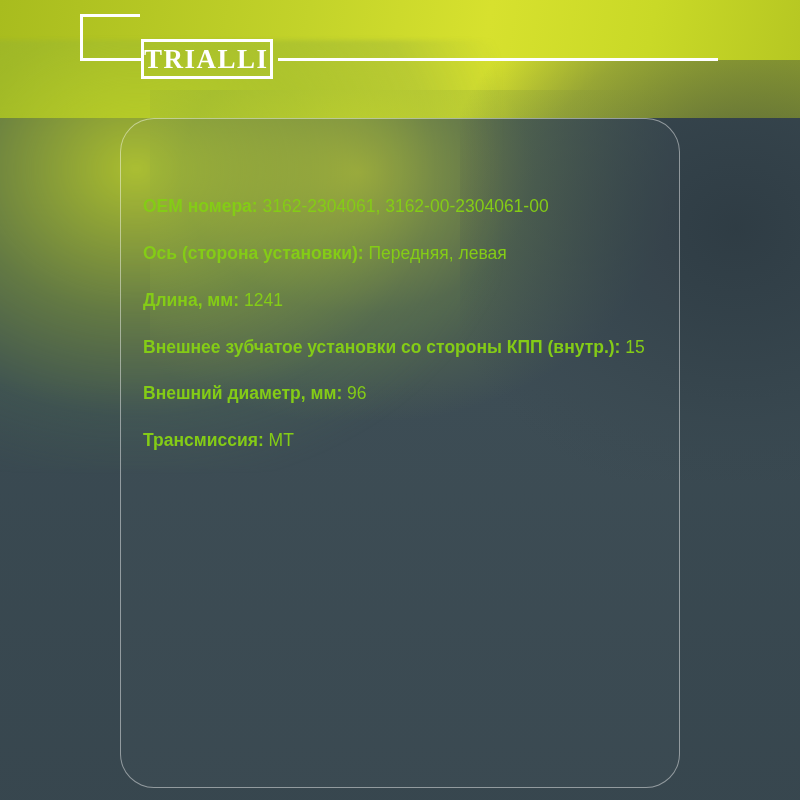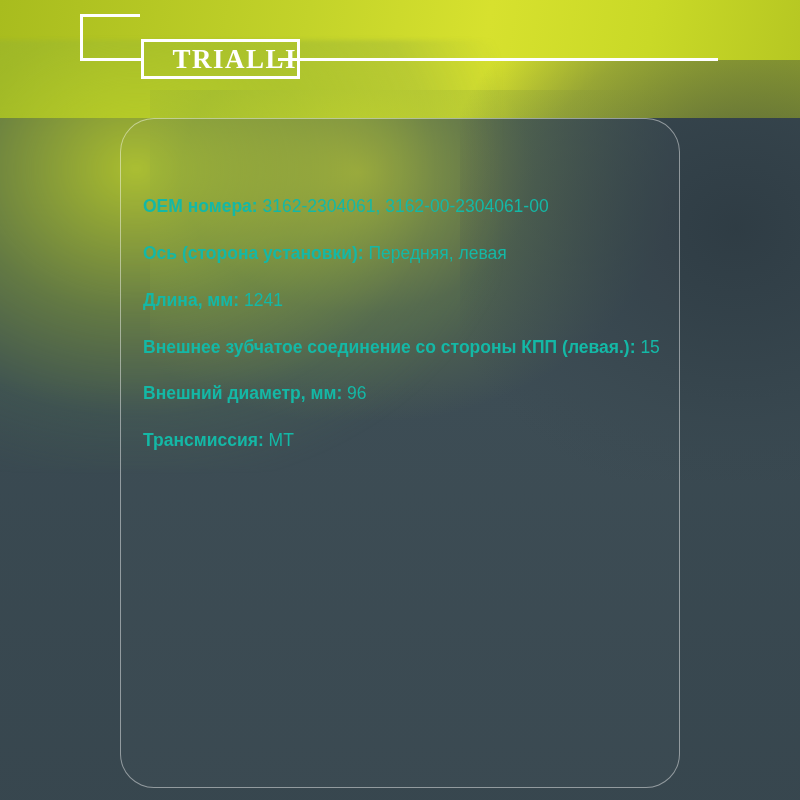--- a/index.html
+++ b/index.html
@@ -102,27 +102,27 @@
     left: 80px;
     top: 14px;
     width: 60px;
     height: 3px;
     background: #ffffff;
   }
   .logo-box {
     position: absolute;
     left: 141px;
     top: 39px;
-    width: 159px;
+    width: 132px;
     height: 40px;
     border: 3px solid #ffffff;
     box-sizing: border-box;
     display: flex;
     align-items: center;
-    justify-content: flex-end;
+    justify-content: flex-start;
   }
   .logo-text {
     color: #ffffff;
     font-family: "Liberation Serif", serif;
     font-weight: bold;
     font-size: 27px;
     letter-spacing: 1.5px;
     line-height: 1;
     white-space: nowrap;
   }
@@ -150,21 +150,21 @@
   }
   .spec-title {
     color: #ffffff;
     font-size: 25px;
     font-weight: bold;
     margin: 0 0 20px 0;
     letter-spacing: 0.2px;
   }
   .spec-row {
     margin: 0 0 22px 0;
-    color: #14b8a6;
+    color: #84cc16;
     font-size: 17.5px;
     line-height: 1.42;
   }
   .spec-row:last-child {
     margin-bottom: 8px;
   }
   .spec-label {
     font-weight: bold;
   }
   .spec-value {
@@ -204,21 +204,21 @@
         <span class="spec-label">Ось (сторона установки):</span>
         <span class="spec-value">Передняя, левая</span>
       </div>
 
       <div class="spec-row">
         <span class="spec-label">Длина, мм:</span>
         <span class="spec-value">1241</span>
       </div>
 
       <div class="spec-row">
-        <span class="spec-label">Внешнее зубчатое соединение со стороны КПП (левая.):</span>
+        <span class="spec-label">Внешнее зубчатое установки со стороны КПП (внутр.):</span>
         <span class="spec-value">15</span>
       </div>
 
 
       <div class="spec-row">
         <span class="spec-label">Внешний диаметр, мм:</span>
         <span class="spec-value">96</span>
       </div>
 
       <div class="spec-row">

